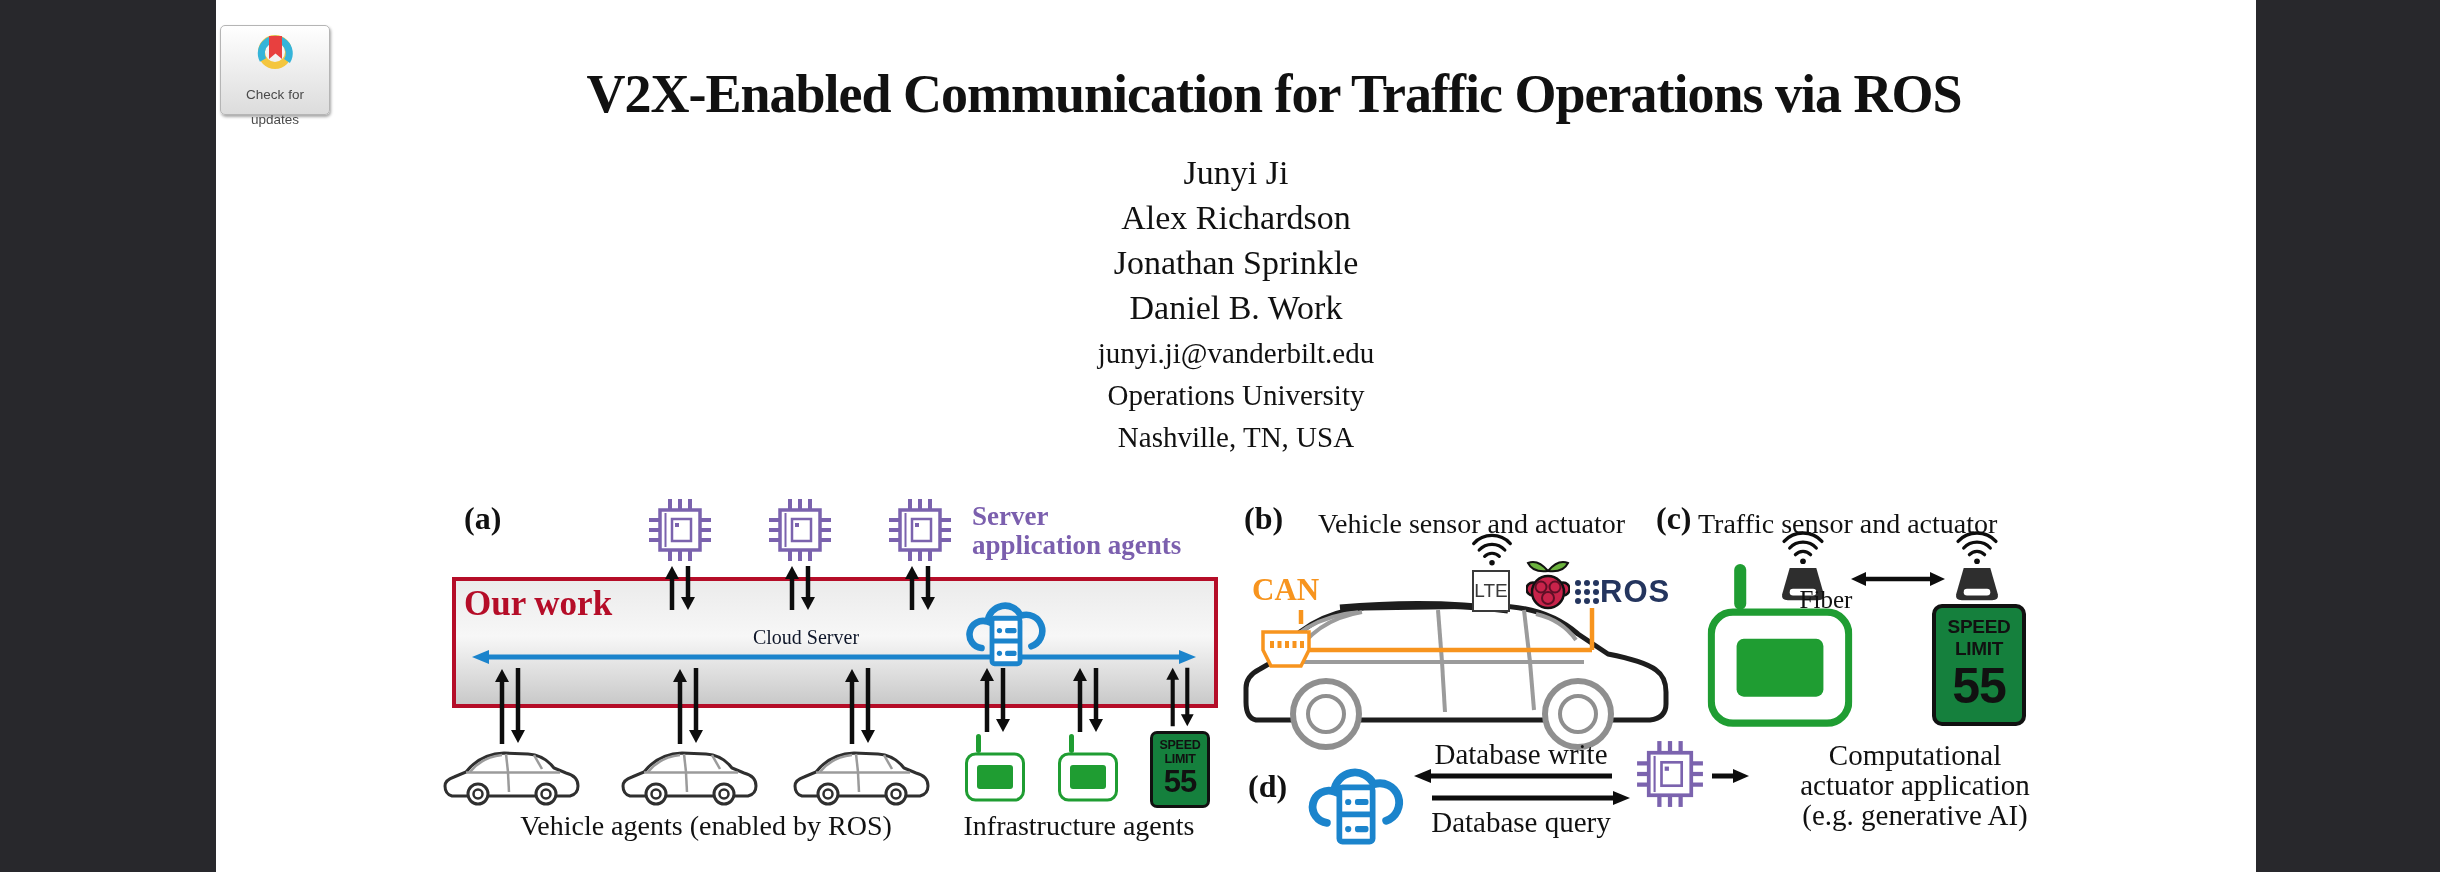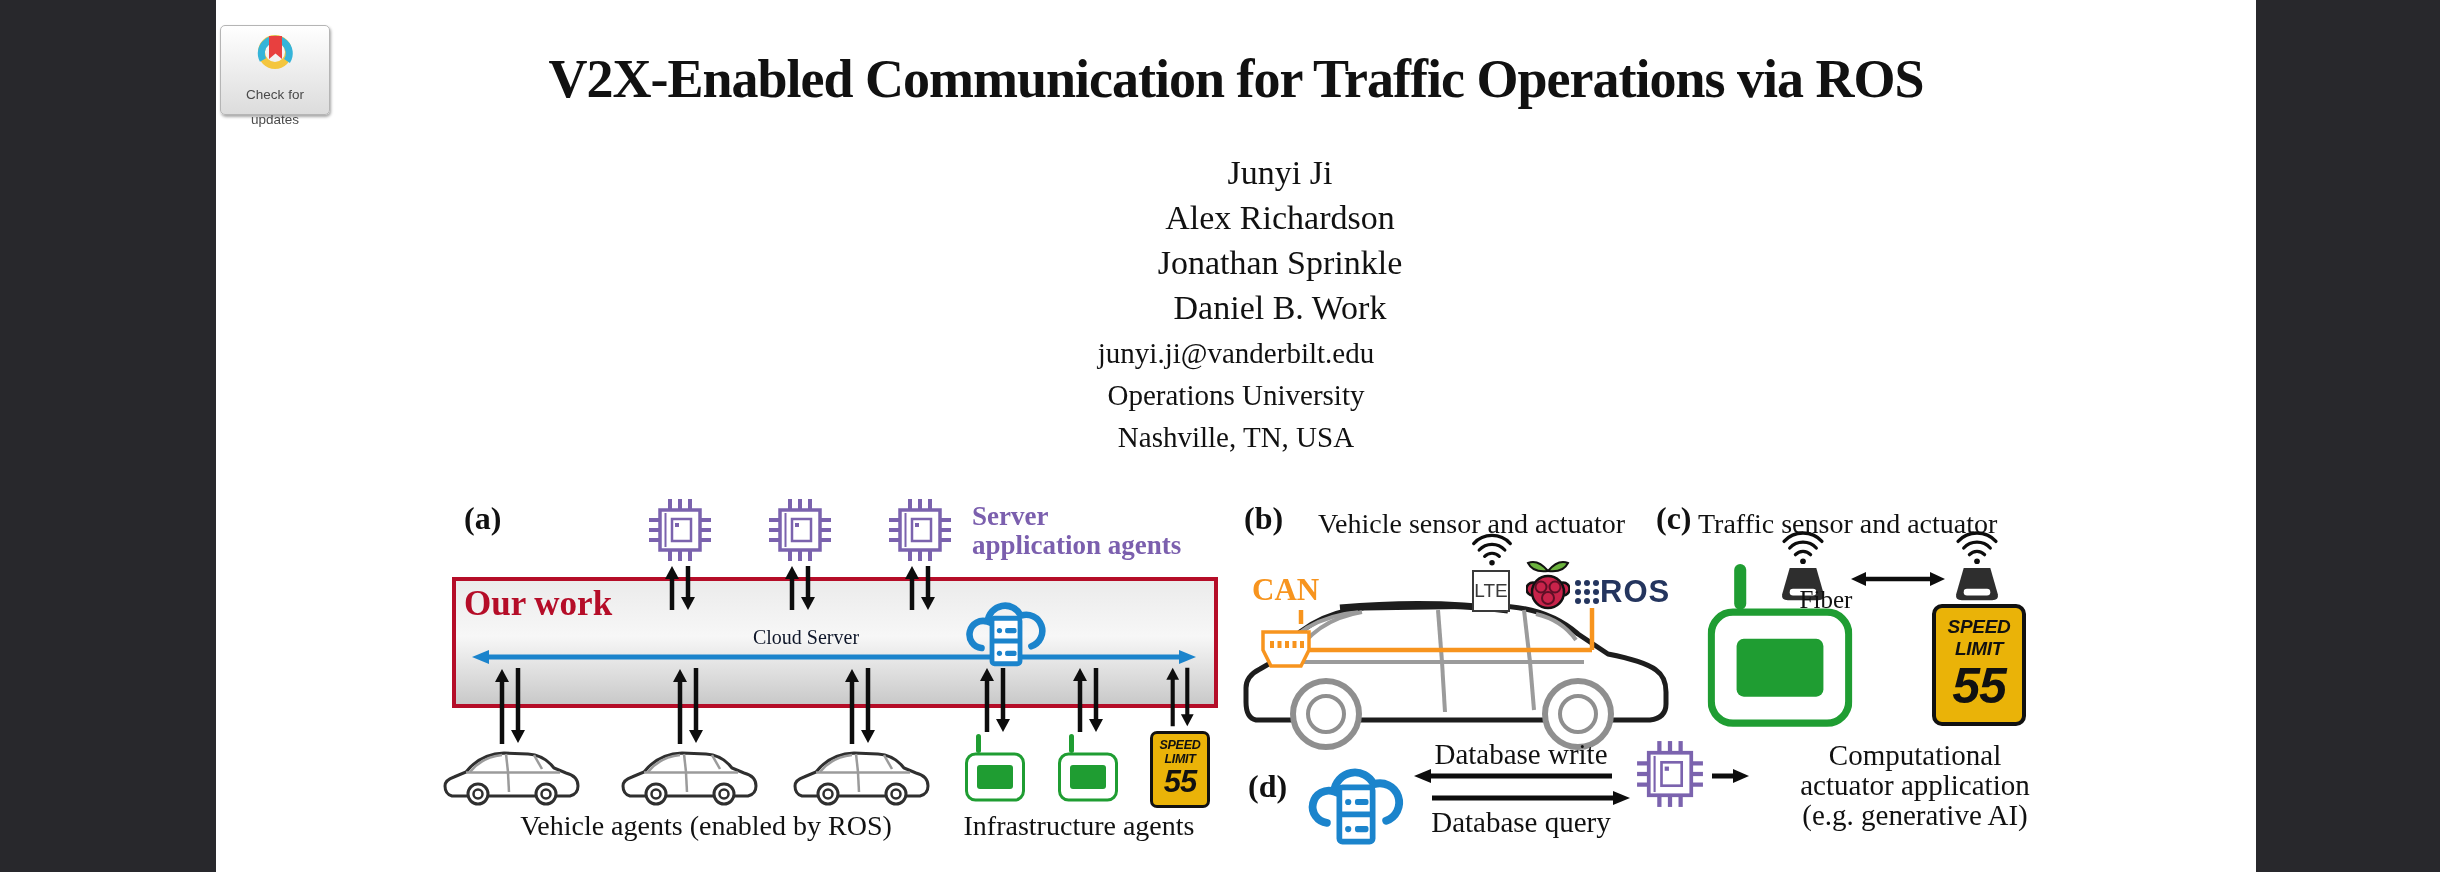--- a/index.html
+++ b/index.html
@@ -9,36 +9,36 @@
   #page{position:absolute;left:216px;top:0;width:2040px;height:872px;background:#ffffff;}
   .serif{font-family:"Liberation Serif",serif;}
   .sans{font-family:"Liberation Sans",sans-serif;}
   .b{font-weight:700;}
   .ctr{text-align:center;}
   
   #badge{left:4px;top:25px;width:108px;height:88px;border:1px solid #b5b5b5;border-radius:5px;
          background:linear-gradient(180deg,#ffffff,#dcdcdc);box-shadow:1px 2px 3px rgba(0,0,0,.35);
          text-align:center;cursor:pointer;}
   #badge .cap{font-size:13.5px;line-height:15px;color:#4a4a4a;margin-top:10px;}
-  #title{left:0;top:49px;width:2040px;font-size:54px;letter-spacing:-1px;line-height:60px;}
+  #title{left:0;top:64px;width:2040px;font-size:54px;letter-spacing:-1px;line-height:60px;padding-left:38px;}
   .authline{left:0;width:2040px;}
-  .nm{font-size:34px;line-height:45px;margin-left:44px;}
+  .nm{font-size:34px;line-height:45px;}
   .sm{font-size:29px;line-height:42px;}
   
   .plabel{font-size:32px;font-weight:700;}
   .cap28{font-size:28px;}
   #ourwork{color:#b50d28;font-size:35px;font-weight:700;}
   #cloudtxt{color:#0f172a;font-size:20px;font-weight:400;}
   #agents{color:#7b5fae;font-size:27px;font-weight:700;line-height:29px;}
   #cantxt{color:#f7941e;font-size:31px;font-weight:700;}
   #redbox{left:236px;top:577px;width:766px;height:131px;border:4px solid #b50d28;
           background:linear-gradient(180deg,#ebebeb 0%,#f7f7f7 45%,#c9c9c9 100%);box-sizing:border-box;}
   
-  .sign{background:#eab308;border:3px solid #111;border-radius:7px;text-align:center;box-sizing:border-box;
-        font-family:"Liberation Sans",sans-serif;font-weight:700;color:#111;font-style:italic;}
+  .sign{background:#15803d;border:3px solid #111;border-radius:7px;text-align:center;box-sizing:border-box;
+        font-family:"Liberation Sans",sans-serif;font-weight:700;color:#111;}
   .sign .t1{font-size:12.5px;line-height:14px;letter-spacing:-.3px;margin-top:4px;}
   .sign .t2{font-size:12.5px;line-height:14px;letter-spacing:-.3px;}
   .sign .v{font-size:31px;line-height:32px;letter-spacing:-1px;}
   .signbig{border-width:4px;border-radius:10px;}
   .signbig .t1{font-size:19px;line-height:22px;margin-top:8px;}
   .signbig .t2{font-size:19px;line-height:22px;}
   .signbig .v{font-size:50px;line-height:52px;}
   #ltebox{left:1256px;top:570px;width:38px;height:42px;border:2.5px solid #3a3a3a;background:#fff;
           box-sizing:border-box;text-align:center;font-family:"Liberation Sans",sans-serif;
           font-size:19px;line-height:37px;color:#3a3a3a;}

